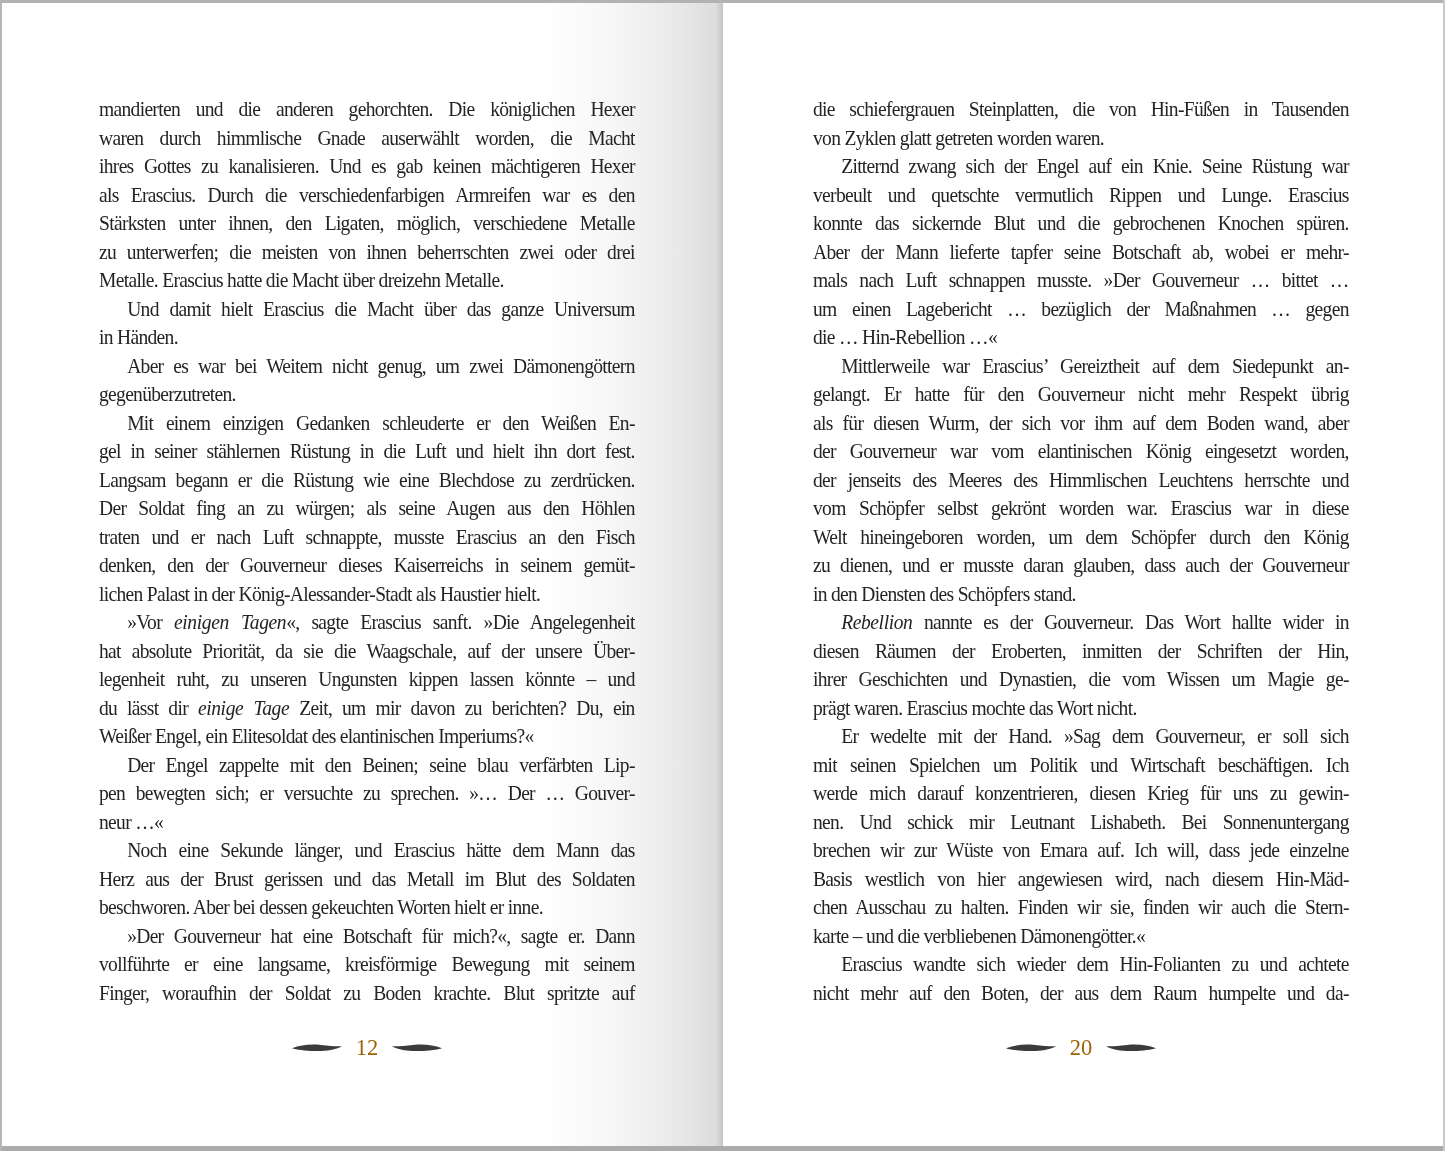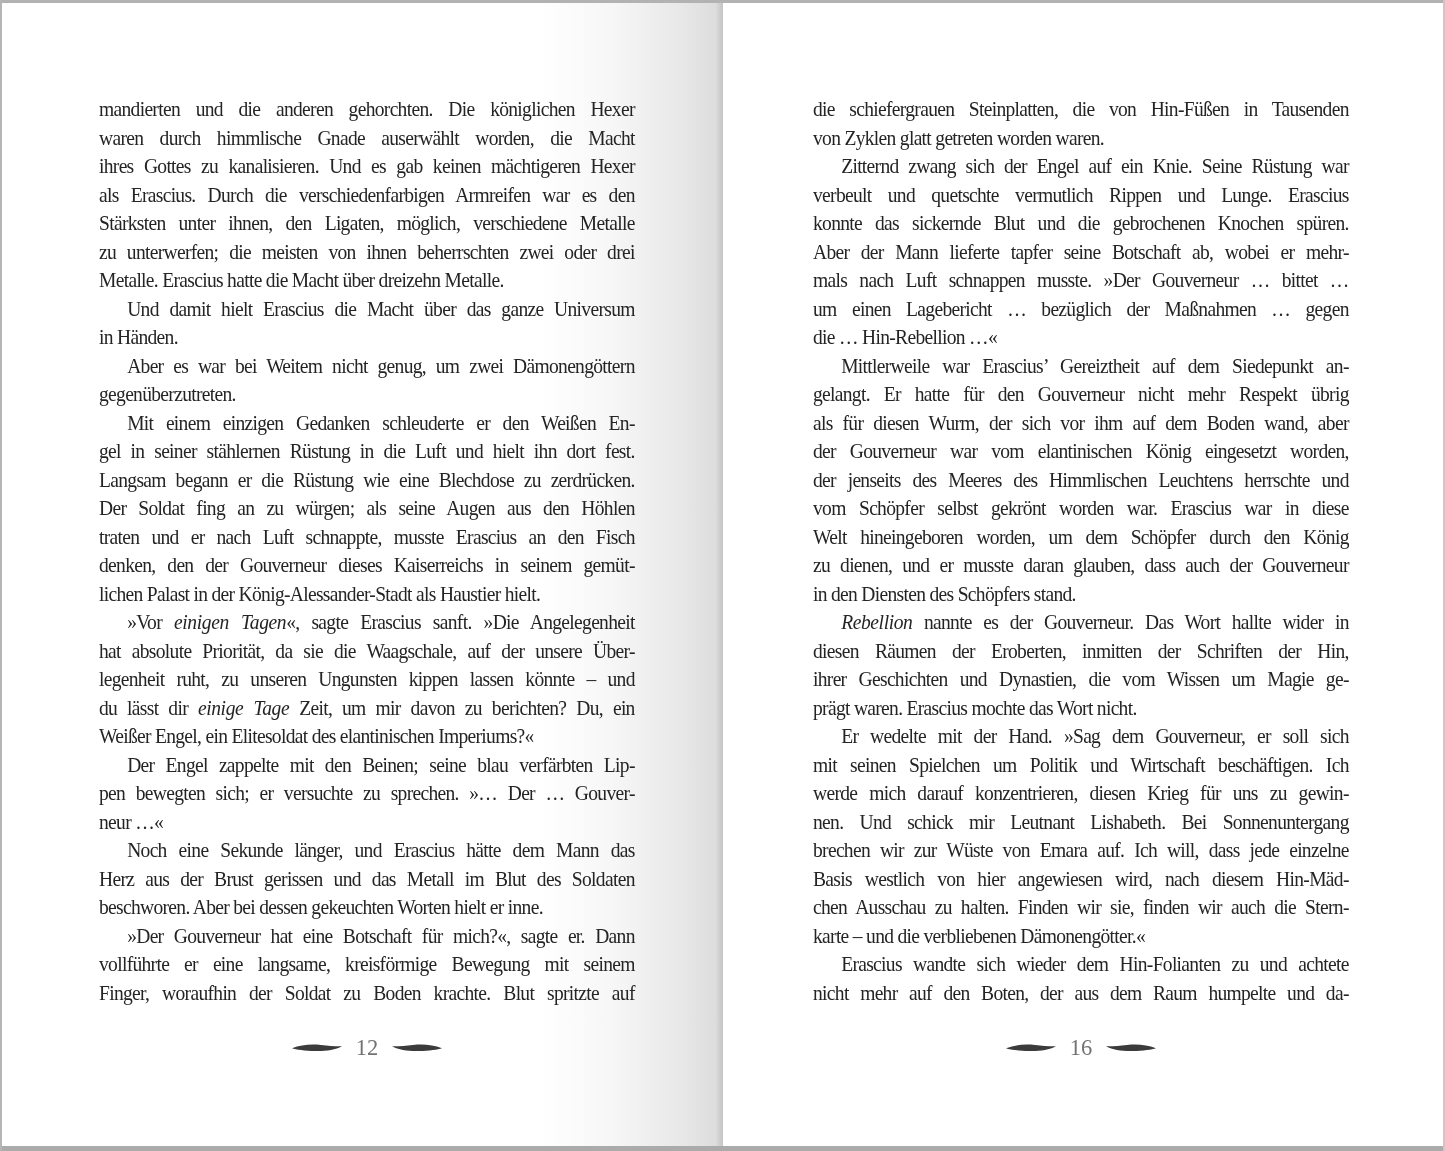--- a/index.html
+++ b/index.html
@@ -60,21 +60,21 @@
     display: flex;
     align-items: center;
     justify-content: center;
     gap: 13px;
   }
   .footer-left  { left: 99px; }
   .footer-right { left: 813px; }
   .pagenum {
     font-size: 22.5px;
     line-height: 28px;
-    color: #737373;
+    color: #a16207;
     text-align: center;
   }
   .flourish { display: block; width: 52px; height: 10px; }
   .flourish path { fill: #3b3b3b; }
 </style>
 </head>
 <body>
 
 <div class="spread">
 
@@ -155,21 +155,21 @@
     <span class="pagenum">12</span>
     <svg class="flourish" viewBox="0 0 52 10" style="transform:scaleX(-1)" aria-hidden="true">
       <path d="M1 5.2 C10 1.8 20 0.8 30 2 C38 3 46 3.4 51 3.2 C44 6.8 34 8.4 24 8 C14 7.6 5 6.8 1 5.2 Z"></path>
     </svg>
   </div>
 
   <div class="footer footer-right">
     <svg class="flourish" viewBox="0 0 52 10" aria-hidden="true">
       <path d="M1 5.2 C10 1.8 20 0.8 30 2 C38 3 46 3.4 51 3.2 C44 6.8 34 8.4 24 8 C14 7.6 5 6.8 1 5.2 Z"></path>
     </svg>
-    <span class="pagenum">16</span>
+    <span class="pagenum">20</span>
     <svg class="flourish" viewBox="0 0 52 10" style="transform:scaleX(-1)" aria-hidden="true">
       <path d="M1 5.2 C10 1.8 20 0.8 30 2 C38 3 46 3.4 51 3.2 C44 6.8 34 8.4 24 8 C14 7.6 5 6.8 1 5.2 Z"></path>
     </svg>
   </div>
 
   <div class="gutter"></div>
   <div class="edge edge-top"></div>
   <div class="edge edge-bottom"></div>
   <div class="edge edge-left"></div>
   <div class="edge edge-right"></div>

